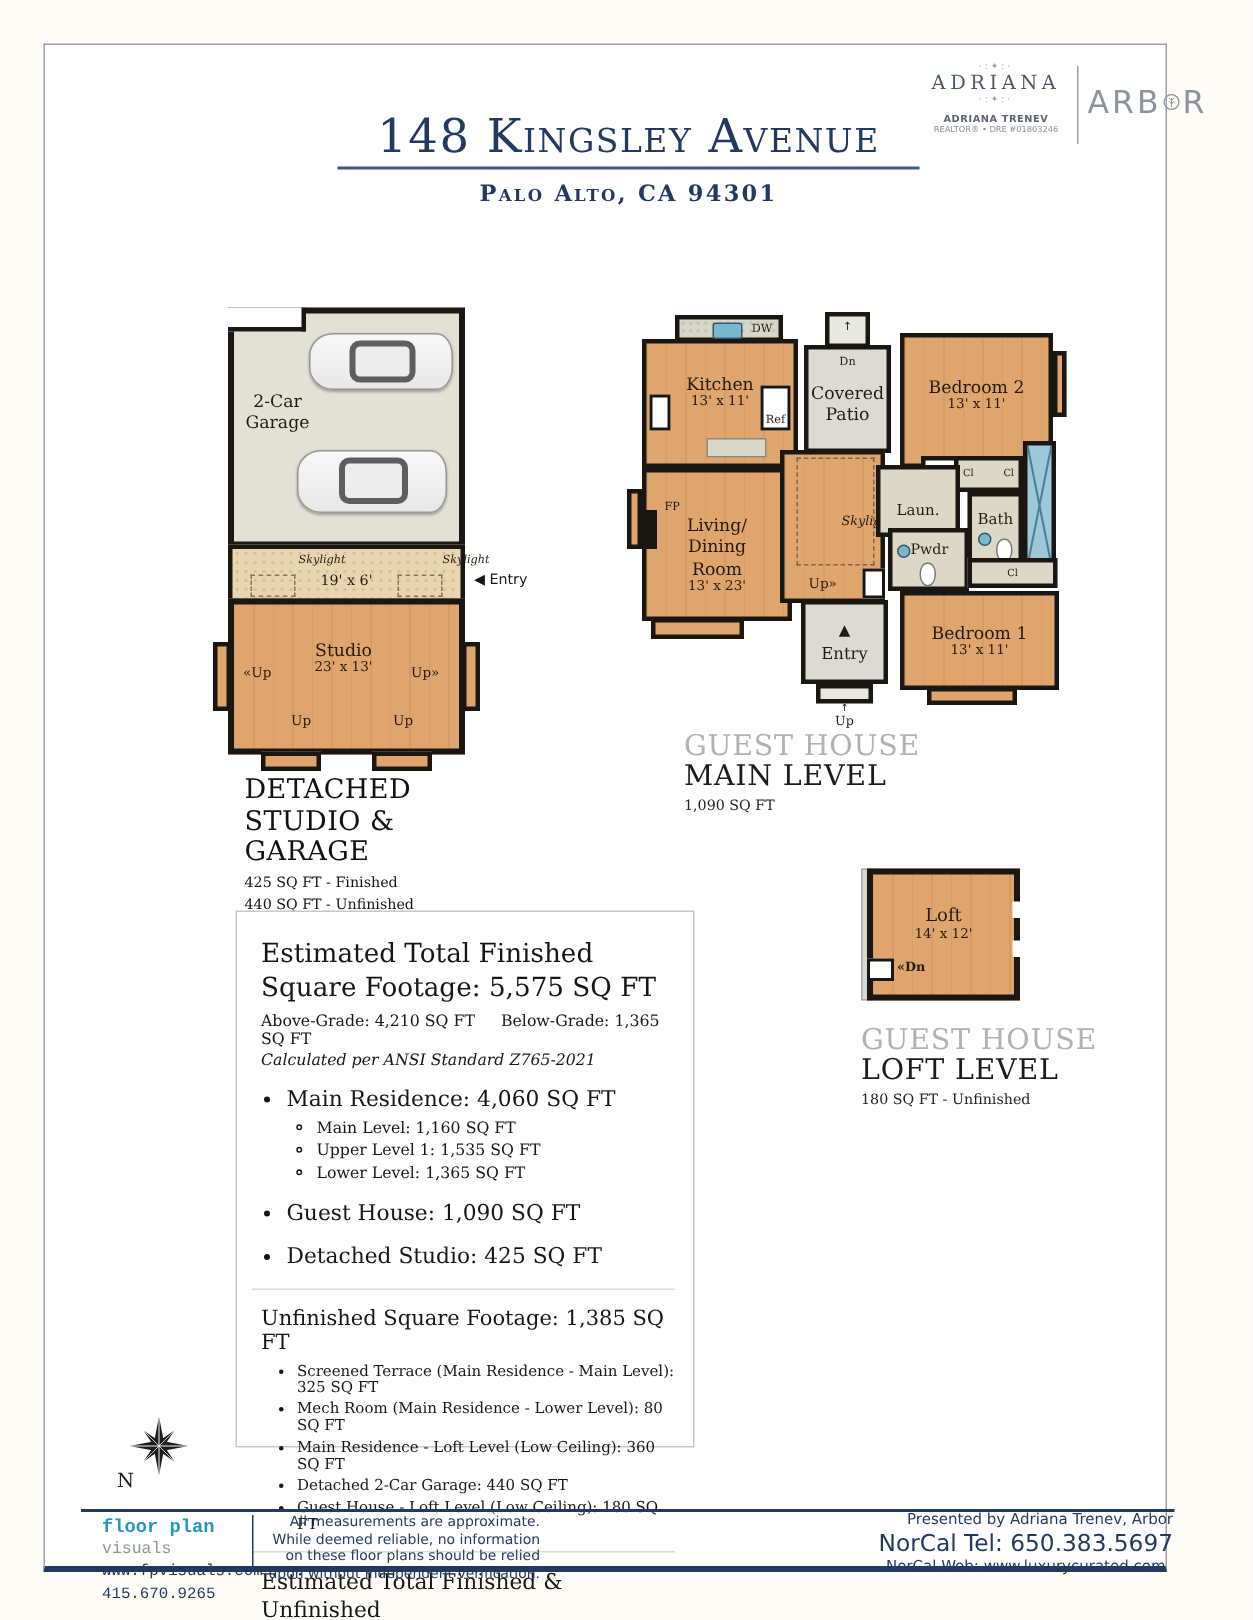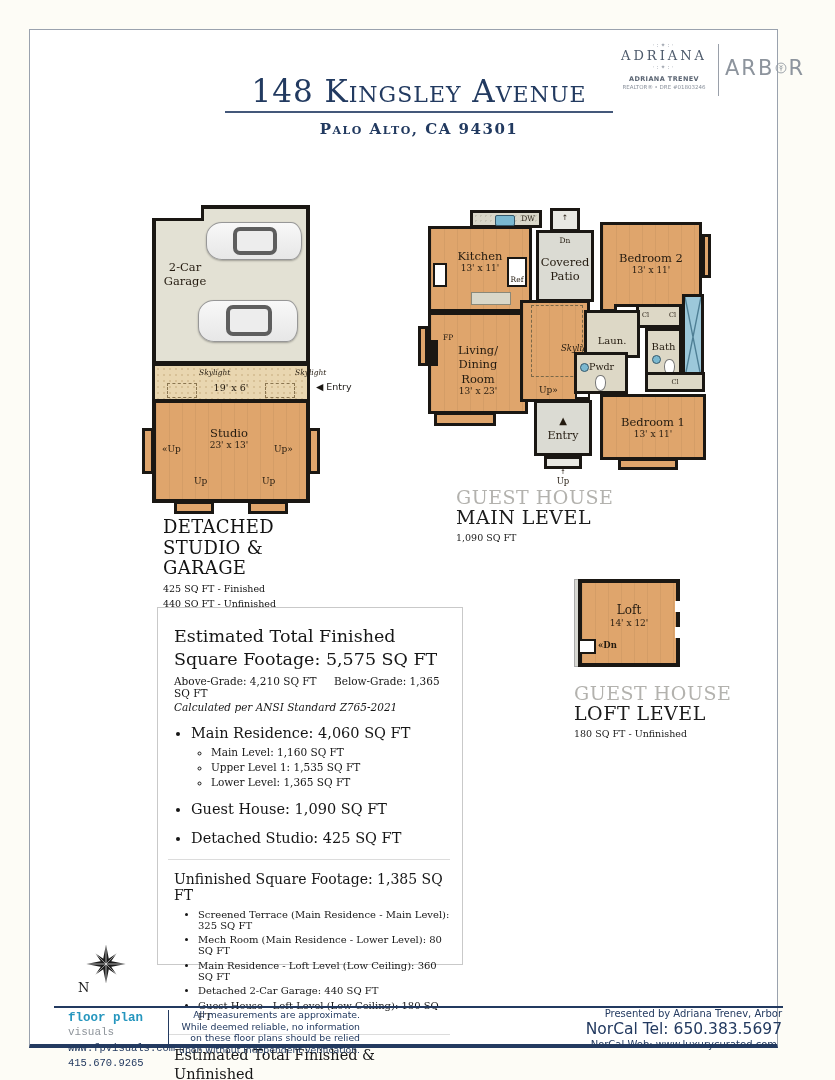--- a/index.html
+++ b/index.html
@@ -62,21 +62,21 @@
   .bay { position:absolute; background:#dfa56c; border:3px solid #1a1713; }
   .studio-label { left:0; width:158px; top:226px; }
   .up { position:absolute; font-size:9px; color:#241b10; }
   .garage-title { position:absolute; left:163px; top:517px; width:190px; color:#121212; }
   .garage-title .t { font-size:18px; line-height:1.15; letter-spacing:.3px; }
   .garage-title .s { font-size:9.5px; margin-top:3px; line-height:1.55; }
 
   
   .plan-gm { position:absolute; left:424px; top:198px; width:292px; height:292px; }
   .counter { left:26px; top:12px; width:72px; height:18px; background:#d9d7c9;
-             background-image:radial-gradient(#c6c4b4 1px, transparent 1px); background-size:5px 5px;margin-left:20px; }
+             background-image:radial-gradient(#c6c4b4 1px, transparent 1px); background-size:5px 5px; }
   .sink { position:absolute; left:22px; top:2px; width:20px; height:11px; background:#7ab8d0; border:1px solid #35586a; border-radius:2px; }
   .fixture-sink { position:absolute; background:#7ab8d0; border:1px solid #35586a; border-radius:50%; }
   .toilet { position:absolute; background:#fff; border:1px solid #777; border-radius:45% 45% 50% 50%; }
   .dashed-rect { position:absolute; border:1px dashed #7a6848; }
   .shower { left:258px; top:96px; width:22px; height:86px; background:#9cc8da; border:3px solid #1a1713; overflow:hidden; }
   .fp-box { position:absolute; left:2px; top:142px; width:12px; height:26px; background:#1a1713; }
   .stairbox { position:absolute; background:#fff; border:2px solid #1a1713; }
   .gm-caption { position:absolute; left:456px; top:488px; }
   .cap-gray { font-size:19px; color:#b3b2ae; letter-spacing:.5px; line-height:1.05; }
   .cap-blk  { font-size:19px; color:#1c1c1c; letter-spacing:.5px; line-height:1.05; }
@@ -270,21 +270,21 @@
     <div class="room beige" style="left:221px; top:130px; width:37px; height:54px;">
       <div class="rlab" style="left:0; right:0; top:10px; font-size:10px;">Bath</div>
       <div class="fixture-sink" style="left:4px; top:24px; width:9px; height:9px;"></div>
       <div class="toilet" style="left:16px; top:28px; width:11px; height:16px;"></div>
     </div>
     <div class="room shower">
       <svg width="16" height="80" style="position:absolute; left:0; top:0;">
         <path d="M0 0 L16 80 M16 0 L0 80" stroke="#4f7f95" stroke-width="1.4" fill="none"></path>
       </svg>
     </div>
-    <div class="room beige" style="left:150px; top:154px; width:54px; height:42px;">
+    <div class="room beige" style="left:168px; top:154px; width:54px; height:42px;">
       <div class="rlab" style="left:12px; top:6px; font-size:9.5px;">Pwdr</div>
       <div class="fixture-sink" style="left:3px; top:8px; width:9px; height:9px;"></div>
       <div class="toilet" style="left:18px; top:20px; width:11px; height:16px;"></div>
     </div>
     <div class="room beige" style="left:221px; top:174px; width:60px; height:20px;">
       <div class="rlab tiny" style="left:0; right:0; top:3px; font-size:6.5px;">Cl</div>
     </div>
 
     <div class="room patio" style="left:110px; top:202px; width:58px; height:56px;">
       <div class="rlab arrowf" style="left:0; right:0; top:12px; font-size:10px;">▲</div>

